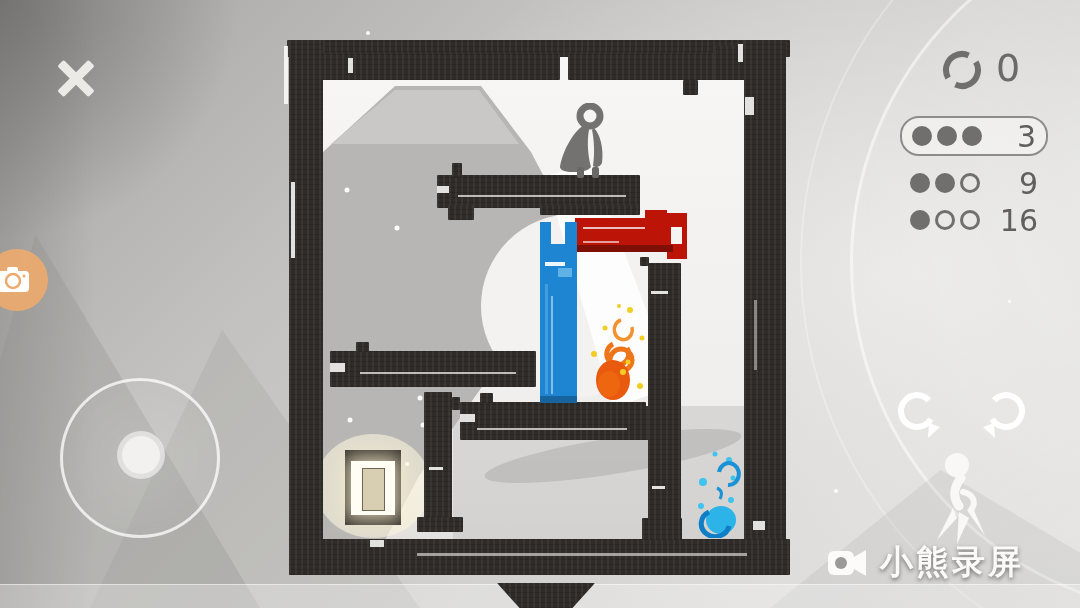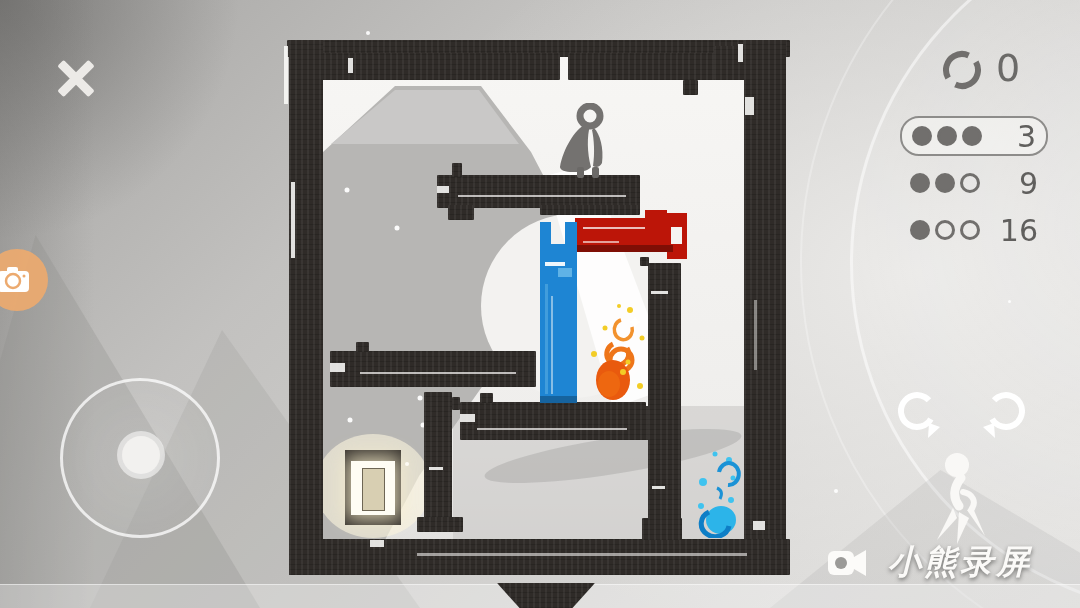--- a/index.html
+++ b/index.html
@@ -205,21 +205,21 @@
     <span class="val">3</span>
   </div>
   <div class="goal-row" style="top:163px;">
     <span class="dots">
         <span class="dot filled"></span>
         <span class="dot filled"></span>
         <span class="dot"></span>
       </span>
     <span class="val">9</span>
   </div>
-  <div class="goal-row" style="top:210px;text-align:center;">
+  <div class="goal-row" style="top:200px;text-align:center;">
     <span class="dots">
         <span class="dot filled"></span>
         <span class="dot"></span>
         <span class="dot"></span>
       </span>
     <span class="val">16</span>
   </div>
 
   <div class="abs" style="left:-14px;top:249px;width:62px;height:62px;border-radius:50%;background:rgba(236,170,111,.93);">
     <svg style="position:absolute;left:12px;top:18px;" width="32" height="26" viewBox="0 0 32 26">
@@ -248,21 +248,21 @@
     <g fill="#fbfaf8" stroke="none" opacity=".95">
       <circle cx="30" cy="13" r="12"></circle>
       <path d="M34,26 C26,36 26,46 32,54" stroke="#fbfaf8" stroke-width="9" fill="none" stroke-linecap="round"></path>
       <path d="M36,40 C46,42 50,50 44,58" stroke="#fbfaf8" stroke-width="6" fill="none" stroke-linecap="round"></path>
       <polygon points="26,56 10,88 30,66"></polygon>
       <polygon points="32,60 30,92 42,66"></polygon>
       <polygon points="40,58 58,84 46,56"></polygon>
     </g>
   </svg>
 
-  <div class="abs" style="left:826px;top:540px;display:flex;align-items:center;gap:20px;font-style:italic;">
+  <div class="abs" style="left:826px;top:540px;display:flex;align-items:center;gap:12px;">
     <svg width="42" height="34" viewBox="0 0 42 34">
       <rect x="2" y="5" width="26" height="24" rx="6" fill="#fcfbf9"></rect>
       <circle cx="15" cy="17" r="6" fill="#9b9a98"></circle>
       <polygon points="28,11 40,4 40,30 28,23" fill="#fcfbf9"></polygon>
     </svg>
     <span style="font-size:33px;font-weight:700;color:#fbfaf8;letter-spacing:3px;text-shadow:0 2px 4px rgba(100,100,98,.9);">小熊录屏</span>
   </div>
 
 </div>
 

